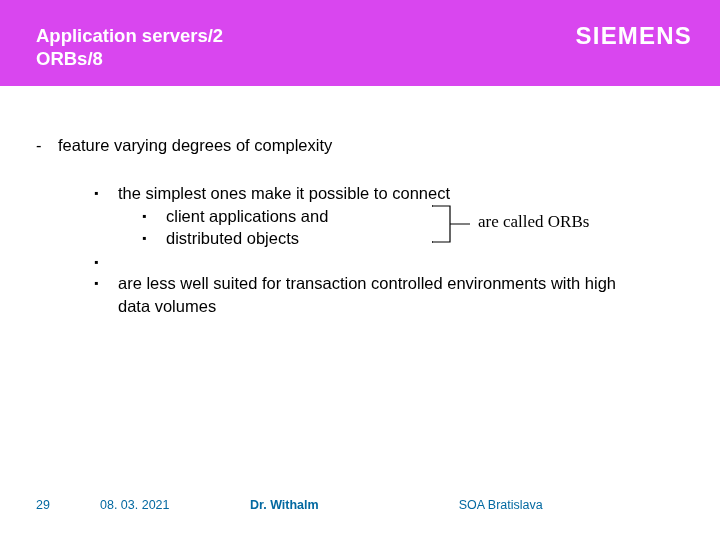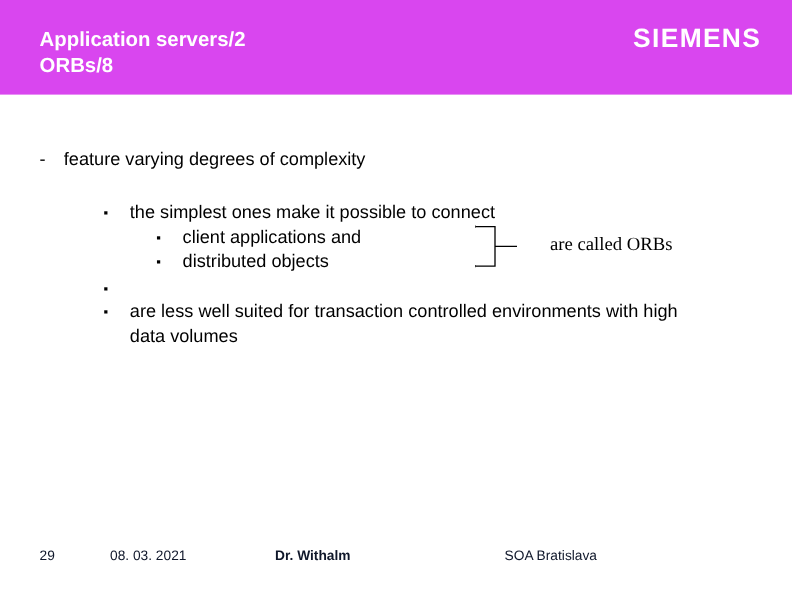--- a/index.html
+++ b/index.html
@@ -43,41 +43,41 @@
   .lvl1-wrap { margin-top: 26px; margin-left: 58px; position: relative; }
   .lvl1-item { display: flex; align-items: flex-start; margin-bottom: 2px; }
   .lvl1-item.gap { margin-top: 1px; }
   .sq { width: 24px; flex: 0 0 24px; font-size: 12px; padding-top: 3px; }
   .lvl1-text { max-width: 520px; }
   .lvl2-wrap { margin-left: 24px; }
   .lvl2-item { display: flex; align-items: flex-start; }
   .lvl2-text {}
   .annot {
     position: absolute;
-    left: 406px;
+    left: 384px;
     top: 29px;
     font-family: "Times New Roman", Times, serif;
     font-size: 17px;
   }
   .bracket {
     position: absolute;
     left: 338px;
     top: 22px;
     width: 44px;
     height: 40px;
     pointer-events: none;
   }
   .footer {
     position: absolute;
     bottom: 28px;
     left: 0;
     width: 100%;
     padding: 0 36px;
     font-size: 12.5px;
-    color: #0f172a;
+    color: #0369a1;
     display: flex;
     align-items: flex-end;
   }
   .f-page { width: 64px; }
   .f-date { width: 150px; }
   .f-author { flex: 0 0 auto; margin-right: 140px; font-weight: bold; }
   .f-footer { }
 </style>
 </head>
 <body>

